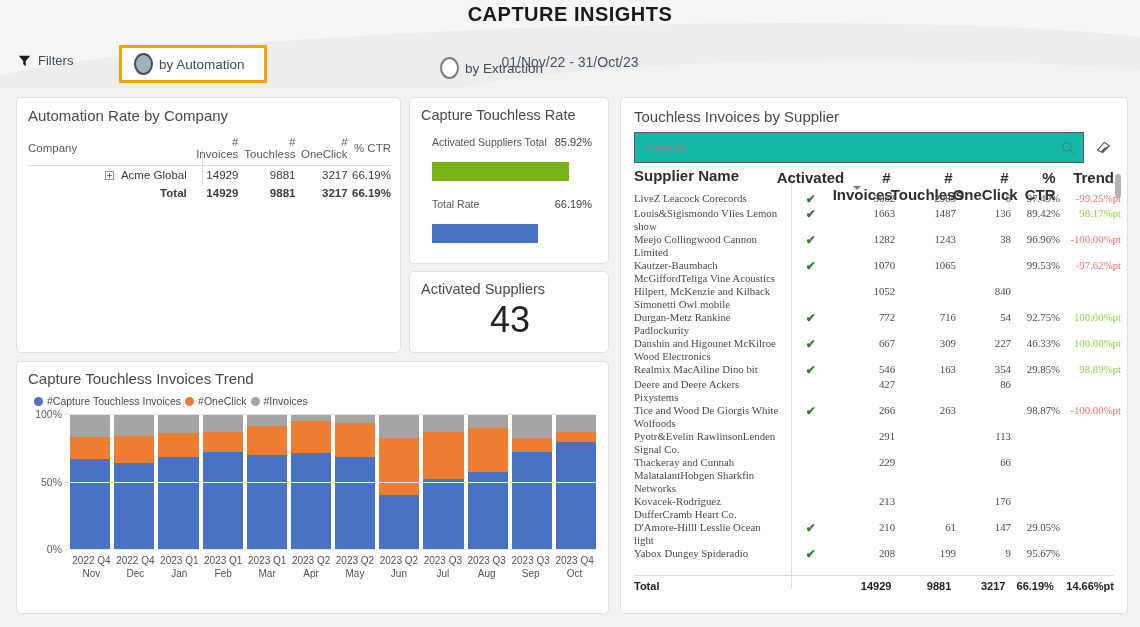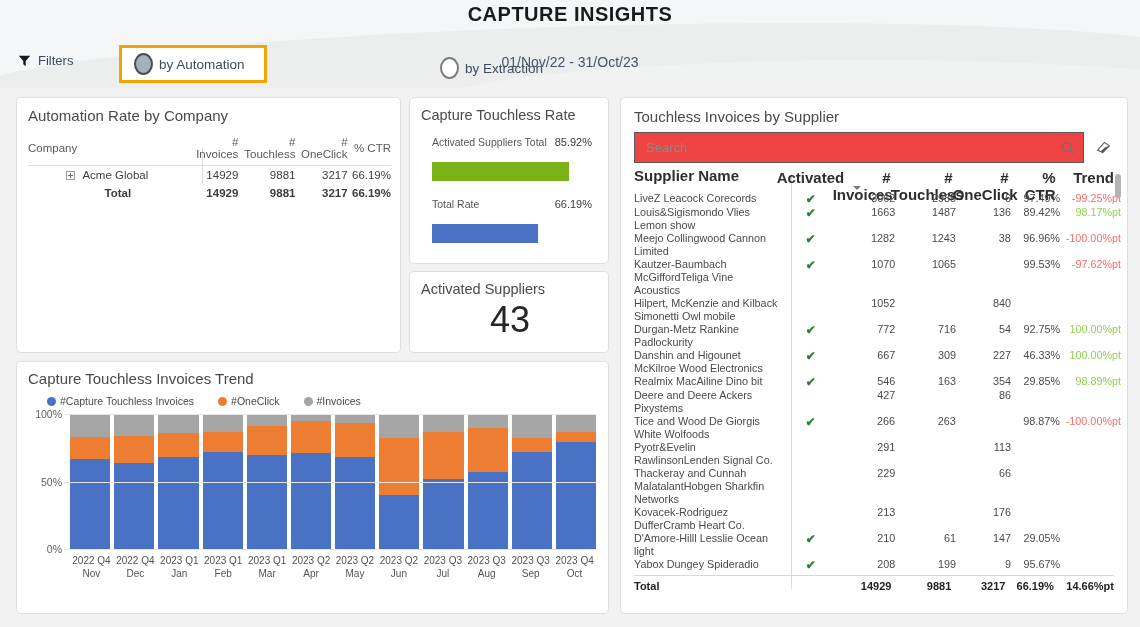--- a/index.html
+++ b/index.html
@@ -43,21 +43,21 @@
 
   
   #card-autorate { left: 16px; top: 97px; width: 385px; height: 256px; }
   #card-autorate .card-title { position: absolute; left: 11px; top: 9px; font-size: 15px; }
   .arc-table { position: absolute; left: 11px; top: 35px; width: 363px;
       border-collapse: collapse; font-size: 11.5px; }
   .arc-table th { font-weight: normal; color: #5a5a5a; padding: 3px 0 5px 0; text-align: right;
       font-size: 11.5px; margin-top: 32px; }
   .arc-table th.lft { text-align: left; }
   .arc-table td { padding: 3px 0; color: #3c3c3c; text-align: right; font-size: 11.5px; }
-  .arc-table td.lft { text-align: center; }
+  .arc-table td.lft { text-align: right; }
   .arc-sep td { border-top: 1px solid #dcdcdc; }
   .arc-vline { position: absolute; left: 185px; top: 50px; width: 1px; height: 36px; background: #dcdcdc; }
   .expander { display: inline-block; width: 9px; height: 9px; border: 1px solid #9a9a9a;
       position: relative; margin-right: 7px; vertical-align: -1px; }
   .expander:before { content: ""; position: absolute; left: 1px; top: 3px; width: 5px; height: 1px; background: #6a6a6a; }
   .expander:after { content: ""; position: absolute; left: 3px; top: 1px; width: 1px; height: 5px; background: #6a6a6a; }
   .bold { font-weight: bold; color: #1f1f1f; }
 
   
   #card-ctr { left: 409px; top: 97px; width: 200px; height: 167px; }
@@ -71,47 +71,47 @@
 
   
   #card-actsup { left: 409px; top: 271px; width: 200px; height: 82px; }
   #card-actsup .card-title { position: absolute; left: 11px; top: 9px; }
   .big-num { position: absolute; left: 0; top: 27px; width: 200px; text-align: center;
       font-size: 36px; color: #252525; font-weight: normal; }
 
   
   #card-trend { left: 16px; top: 361px; width: 593px; height: 253px; }
   #card-trend .card-title { position: absolute; left: 11px; top: 8px; font-size: 15px; }
-  .legend { position: absolute; left: 30px; top: 33px; display: flex; gap: 24px; align-items: center; }
+  .legend { position: absolute; left: 17px; top: 33px; display: flex; gap: 4px; align-items: center; }
   .legend-item { display: flex; align-items: center; gap: 4px; font-size: 10.5px; color: #4a4a4a; }
   .legend-dot { width: 9px; height: 9px; border-radius: 50%; display: inline-block; }
   .plot { position: absolute; left: 13px; top: 52px; width: 566px; height: 190px; }
   .yaxis { position: absolute; left: 0; top: 0; width: 38px; height: 135px; }
   .ytick { position: absolute; right: 6px; font-size: 10.5px; color: #606060; transform: translateY(-50%); }
   .gridline { position: absolute; left: 34px; height: 1px; background: #e6e6e6; width: 532px; }
   .bars { position: absolute; left: 40px; top: 0; width: 526px; height: 135px; display: flex; gap: 4px; }
   .bar { flex: 1; height: 135px; display: flex; flex-direction: column; justify-content: flex-end; }
   .seg { width: 100%; }
   .xlabels { position: absolute; left: 40px; top: 140px; width: 526px; display: flex; gap: 1px; }
   .xl { flex: 1; text-align: center; font-size: 10px; color: #525252; line-height: 13px; }
 
   
   #card-supp { left: 620px; top: 97px; width: 508px; height: 517px; }
   #card-supp .card-title { position: absolute; left: 13px; top: 10px; font-size: 15px; }
   .searchbox { position: absolute; left: 13px; top: 34px; width: 450px; height: 31px;
-      border: 1px solid #5a5a5a; background: #ef4444; display: flex; align-items: center;
+      border: 1px solid #5a5a5a; background: #14b8a6; display: flex; align-items: center;
       padding: 0 8px 0 11px; }
   .searchbox input { border: none; outline: none; flex: 1; font-size: 13px; color: #333;
       font-family: "Liberation Sans", sans-serif; background: transparent; }
   .searchbox input::placeholder { color: #8a8a8a; }
   .eraser { position: absolute; left: 474px; top: 41px; }
 
   .supp-head { position: absolute; left: 13px; top: 71px; width: 480px;
       display: flex; font-size: 15px; font-weight: bold; color: #2e2e2e; padding-bottom: 4px; }
-  .supp-scroll { position: absolute; left: 13px; top: 94px; width: 487px; height: 378px; overflow: hidden; }
+  .supp-scroll { position: absolute; left: 13px; top: 94px; width: 487px; height: 378px; overflow: hidden; font-family: Liberation Serif, serif; }
   .supp-row { display: flex; font-size: 10.8px; color: #4a4a4a; min-height: 13px; }
   .c-name  { width: 152px; padding-right: 4px; line-height: 13px; }
   .c-act   { width: 56px; text-align: center; }
   .c-inv   { width: 58px; text-align: right; }
   .c-tch   { width: 62px; text-align: right; }
   .c-one   { width: 56px; text-align: right; }
   .c-ctr   { width: 50px; text-align: right; }
   .c-trend { width: 62px; text-align: right; padding-left: 6px; }
   .check { color: #2e7d32; font-size: 12px; font-weight: bold; }
   .tr-up { color: #92d050; }

